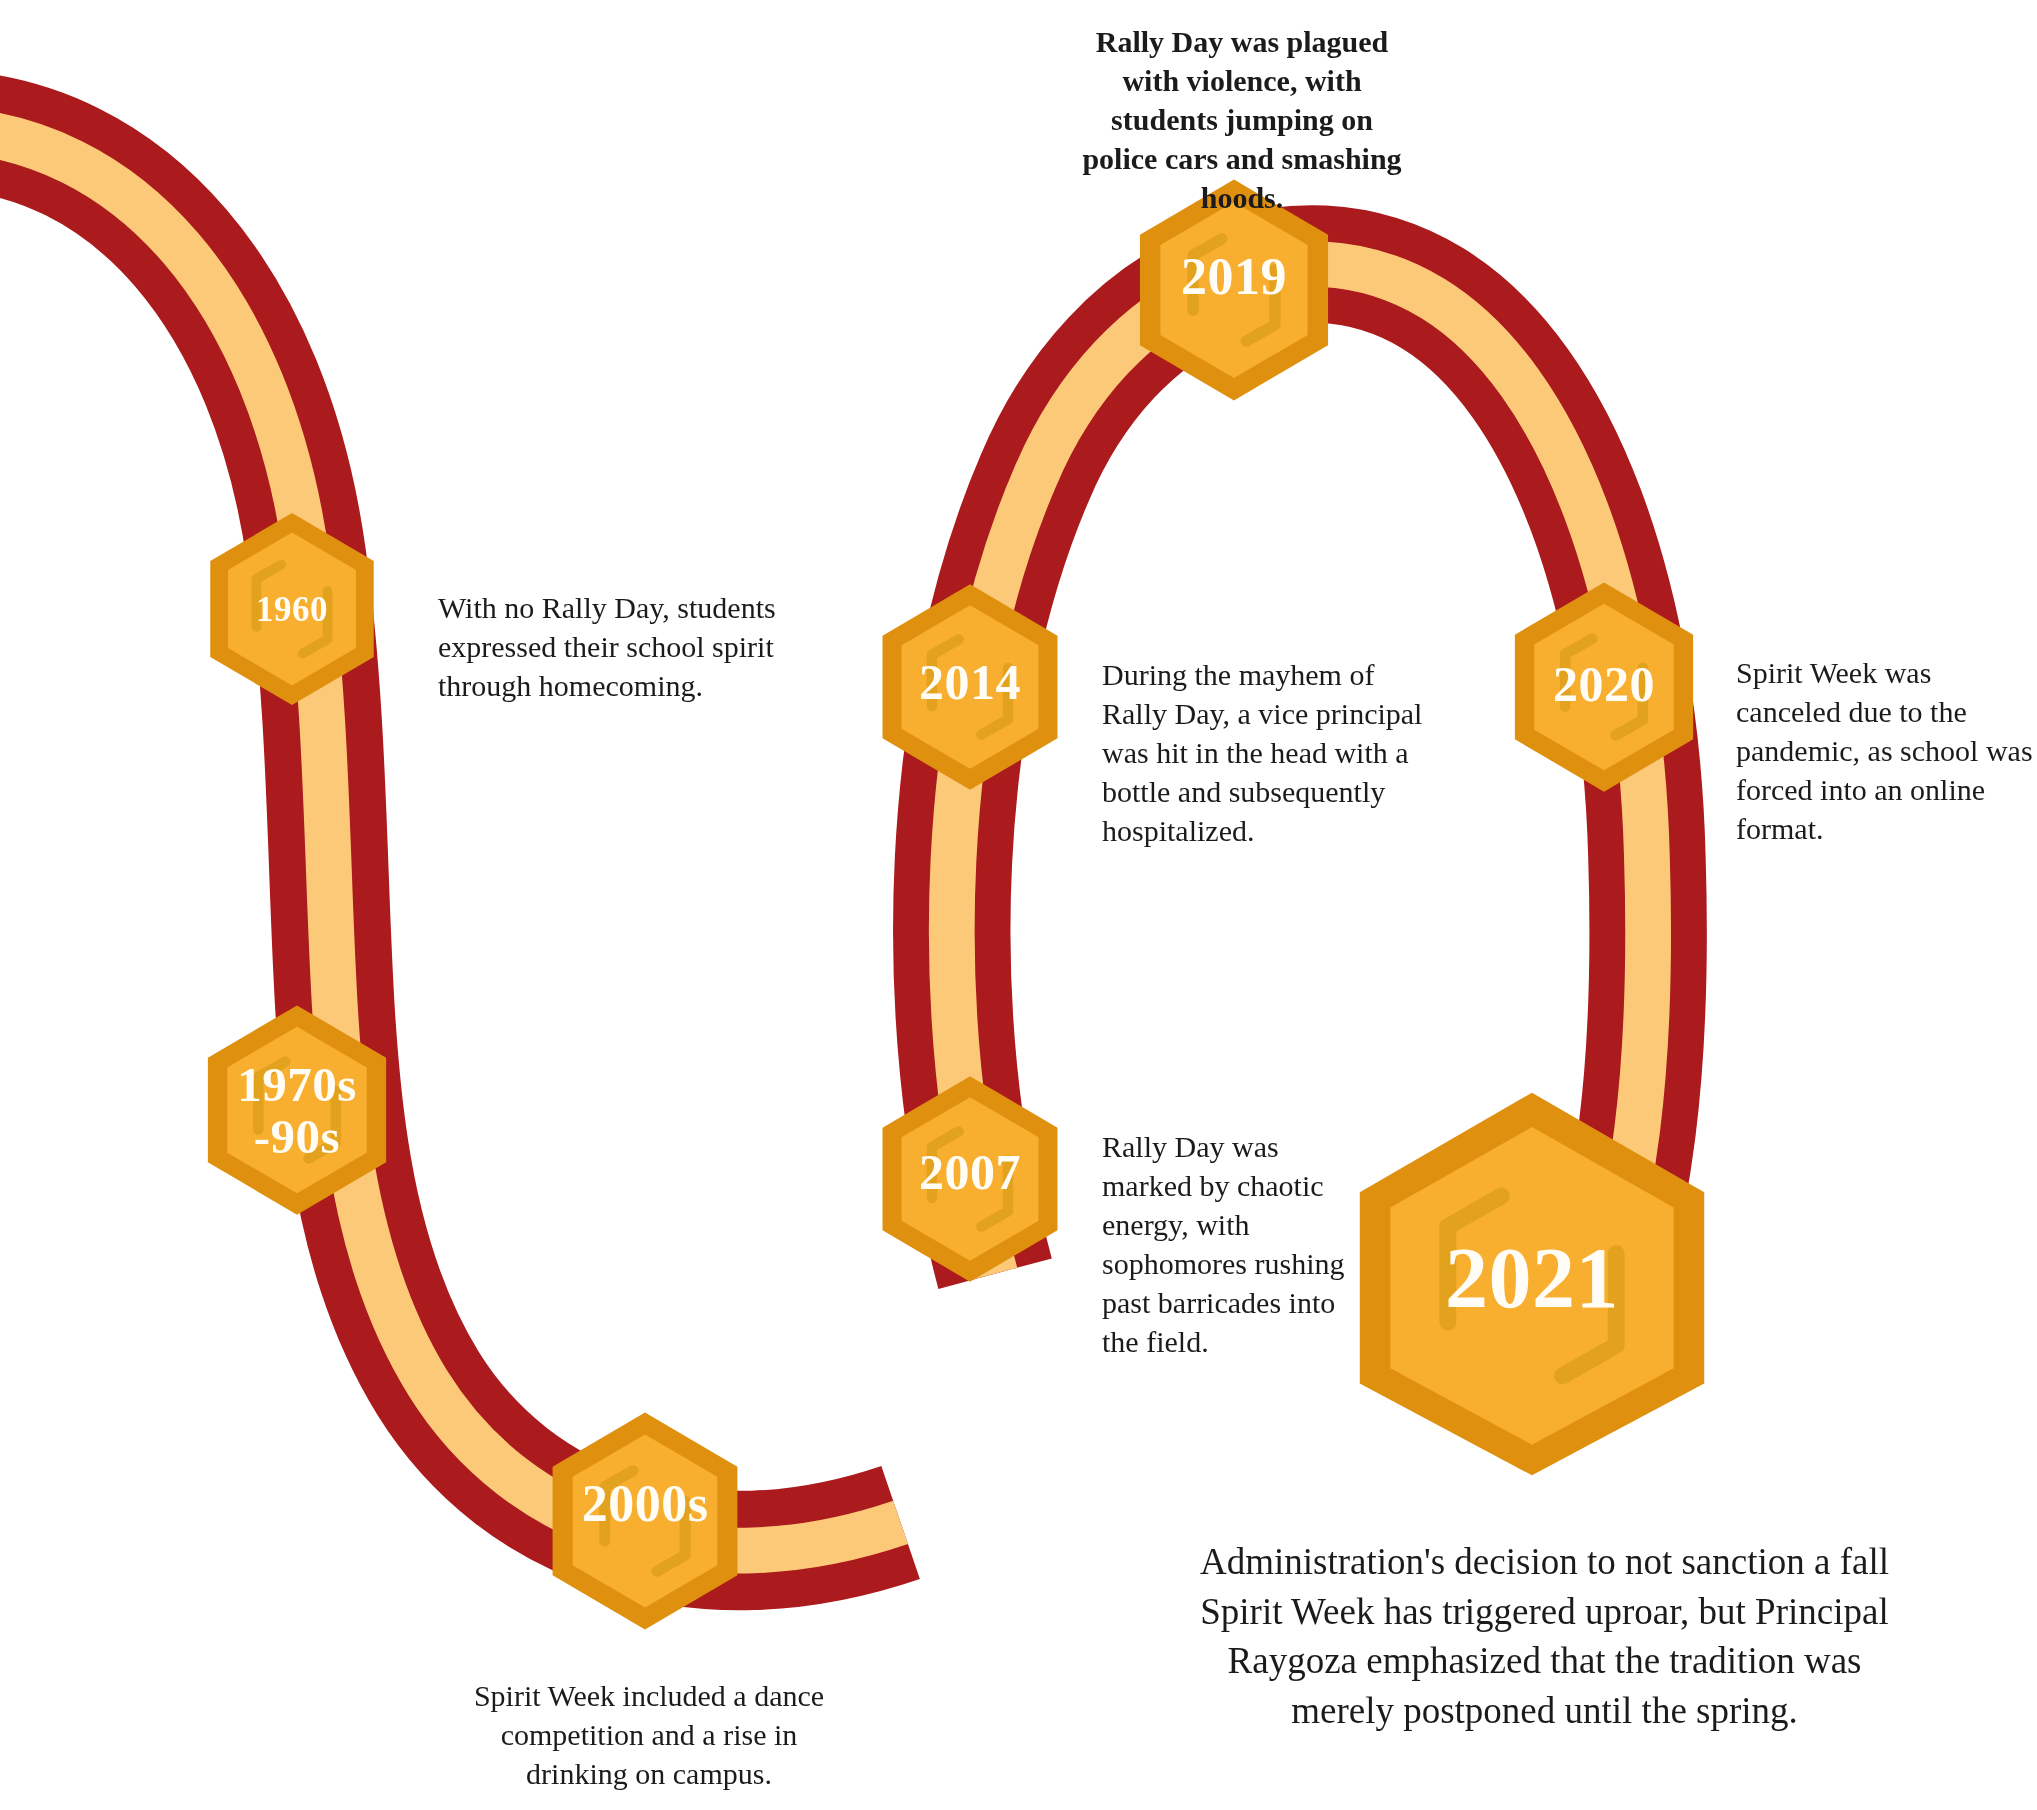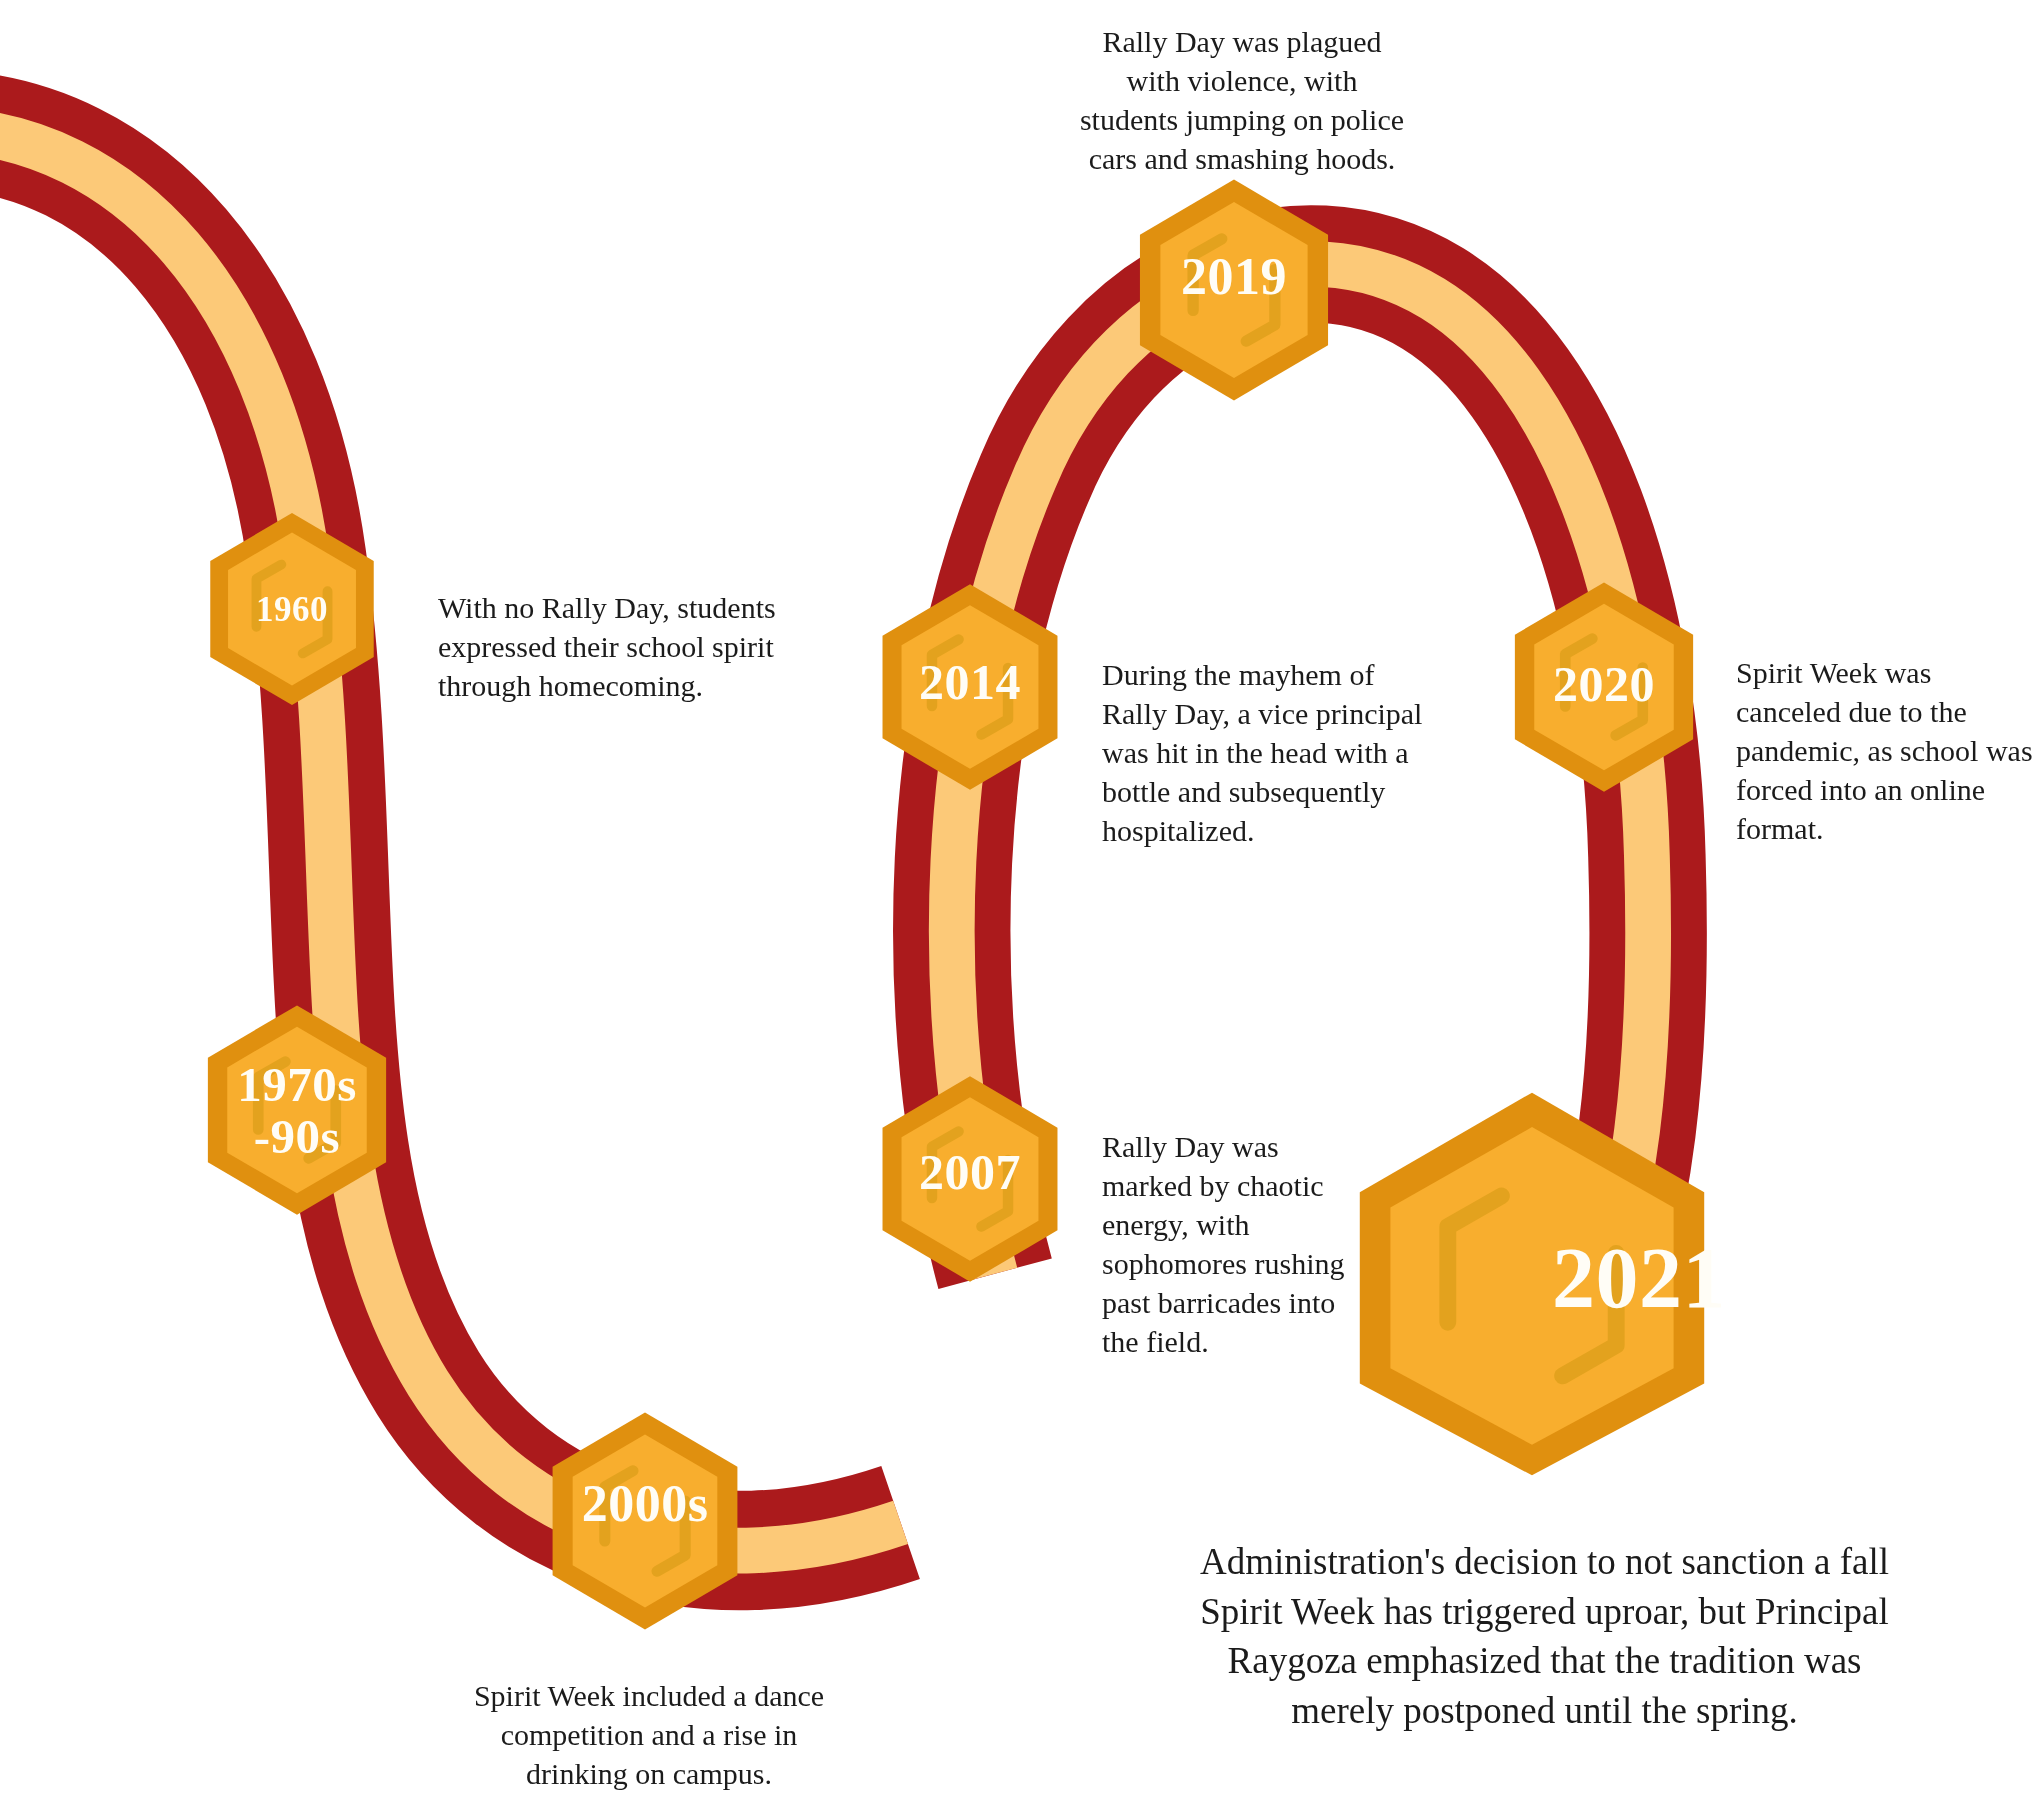--- a/index.html
+++ b/index.html
@@ -164,21 +164,21 @@
     <svg width="205" height="229" viewBox="0 0 100 112">
       <polygon points="50,2 96,29 96,83 50,110 4,83 4,29" fill="#E0900F"></polygon>
       <polygon points="50,13 86,34 86,78 50,99 14,78 14,34" fill="#F8AE2E"></polygon>
       <path d="M 30 66 L 30 39 L 44 31" fill="none" stroke="#E3A21E" stroke-width="5.5" stroke-linecap="round" stroke-linejoin="round"></path>
       <path d="M 70 46 L 70 73 L 56 81" fill="none" stroke="#E3A21E" stroke-width="5.5" stroke-linecap="round" stroke-linejoin="round"></path>
     </svg>
     <div class="hex-label" style="font-size:52px; margin-top:-14px;">
       <span>2019</span>
     </div>
   </div>
-  <div class="caption center-align" style="left:1078px; top:22px; width:328px;">Rally Day was plagued with violence, with students jumping on police cars and smashing hoods.</div>
+  <div class="caption center-align" style="left:1078px; top:22px; width:328px;font-weight:bold;">Rally Day was plagued with violence, with students jumping on police cars and smashing hoods.</div>
 
   <div class="hex" style="left:1604px; top:687px; width:195px; height:217px;">
     <svg width="195" height="217" viewBox="0 0 100 112">
       <polygon points="50,2 96,29 96,83 50,110 4,83 4,29" fill="#E0900F"></polygon>
       <polygon points="50,13 86,34 86,78 50,99 14,78 14,34" fill="#F8AE2E"></polygon>
       <path d="M 30 66 L 30 39 L 44 31" fill="none" stroke="#E3A21E" stroke-width="5.5" stroke-linecap="round" stroke-linejoin="round"></path>
       <path d="M 70 46 L 70 73 L 56 81" fill="none" stroke="#E3A21E" stroke-width="5.5" stroke-linecap="round" stroke-linejoin="round"></path>
     </svg>
     <div class="hex-label" style="font-size:50px; margin-top:-4px;">
       <span>2020</span>
@@ -186,20 +186,20 @@
   </div>
   <div class="caption left-align" style="left:1736px; top:625px; width:299px;">Spirit Week was canceled due to the pandemic, as school was forced into an online format.</div>
 
   <div class="hex" style="left:1532px; top:1284px; width:388px; height:398px;">
     <svg width="388" height="398" viewBox="0 0 100 104">
       <polygon points="50,2 95,28 95,78 50,102 5,78 5,28" fill="#E0900F"></polygon>
       <polygon points="50,11 87,32 87,74 50,94 13,74 13,32" fill="#F8AE2E"></polygon>
       <path d="M 28 62 L 28 37 L 42 29" fill="none" stroke="#E3A21E" stroke-width="4.4" stroke-linecap="round" stroke-linejoin="round"></path>
       <path d="M 72 44 L 72 68 L 58 76" fill="none" stroke="#E3A21E" stroke-width="4.4" stroke-linecap="round" stroke-linejoin="round"></path>
     </svg>
-    <div class="hex-label" style="font-size:86px; margin-top:-6px;align-items:flex-end;">
+    <div class="hex-label" style="font-size:86px; margin-top:-6px;">
       <span>2021</span>
     </div>
   </div>
   <div class="caption center-align big" style="left:1189px; top:1537px; width:711px;">Administration's decision to not sanction a fall Spirit Week has triggered uproar, but Principal Raygoza emphasized that the tradition was merely postponed until the spring.</div>
 
 </div>
 
 
 </body></html>

